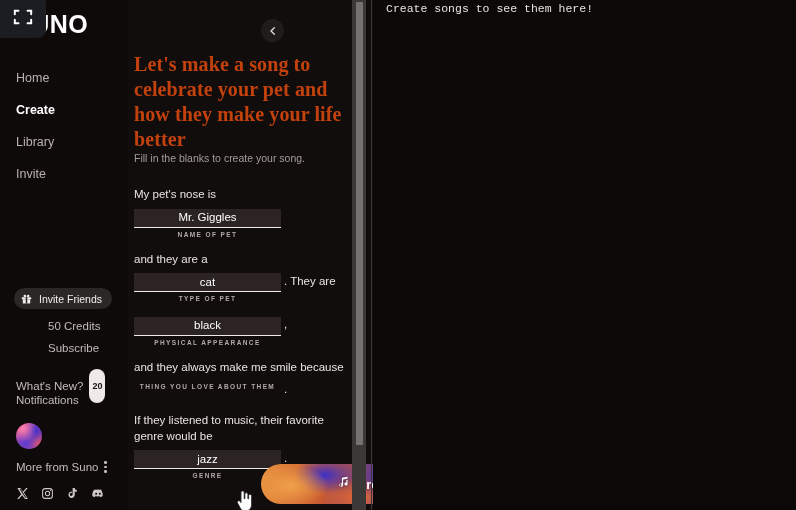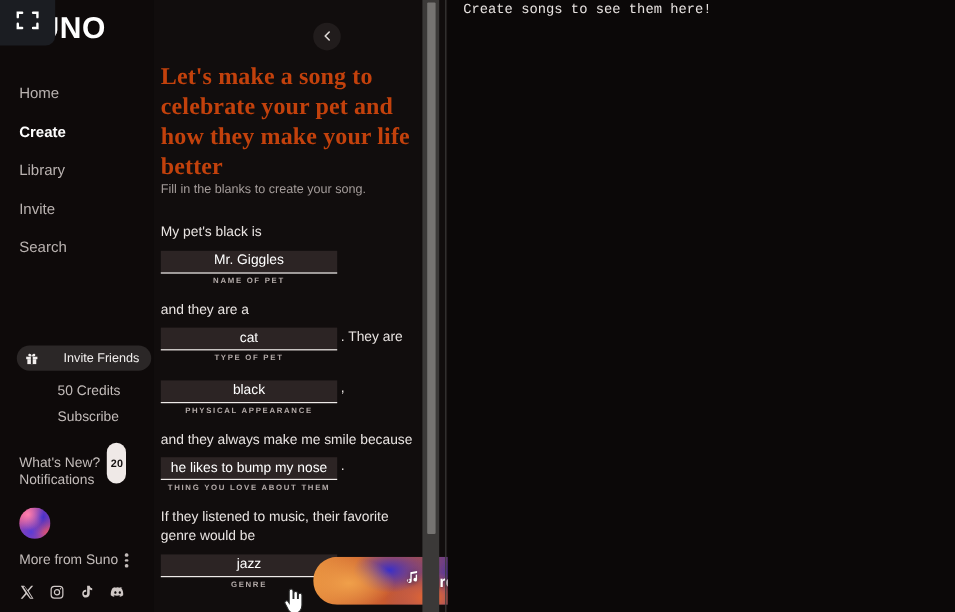--- a/index.html
+++ b/index.html
@@ -55,21 +55,21 @@
 
   .invite-btn {
     position: absolute;
     left: 14px; top: 288px;
     height: 21px;
     padding: 0 10px 0 7px;
     background: #2b2727;
     border-radius: 11px;
     display: flex;
     align-items: center;
-    gap: 21px;
+    gap: 7px;
     font-size: 10.5px;
     color: #f2efee;
     cursor: pointer;
     white-space: nowrap;
   }
   .gift-ico { width: 11px; height: 11px; display:block; }
 
   .meta-list { position: absolute; left: 16px; top: 318px; width: 112px; }
   .meta-item {
     font-size: 11.5px;
@@ -286,21 +286,20 @@
 
   <div class="sidebar">
 
     <div class="brand">SUNO</div>
 
     <div class="nav">
       <div class="nav-item">Home</div>
       <div class="nav-item active">Create</div>
       <div class="nav-item">Library</div>
       <div class="nav-item">Invite</div>
-      <div class="nav-item">Search</div>
     </div>
 
     <div class="invite-btn">
       <span>
         <svg class="gift-ico" viewBox="0 0 16 16" fill="none">
           <rect x="1.2" y="6.2" width="13.6" height="3" fill="#f2efee"></rect>
           <rect x="2.6" y="9.2" width="10.8" height="6" fill="#f2efee"></rect>
           <rect x="6.9" y="5.6" width="2.2" height="9.6" fill="#2b2727"></rect>
           <path d="M7.8 5.6C7.8 4 6.8 2.6 5.4 2.6c-1 0-1.7.7-1.7 1.6 0 1 .9 1.6 2.1 1.6z" fill="#f2efee"></path>
           <path d="M8.2 5.6c0-1.6 1-3 2.4-3 1 0 1.7.7 1.7 1.6 0 1-.9 1.6-2.1 1.6z" fill="#f2efee"></path>
@@ -379,21 +378,21 @@
       </span>
     </div>
 
     <div class="main-inner">
       <div class="headline">Let's make a song to celebrate your pet and how they make your life better</div>
       <div class="subhead">Fill in the blanks to create your song.</div>
 
       <div class="fieldset">
 
         <div class="group">
-          <div class="sentence">My pet's black is</div>
+          <div class="sentence">My pet's nose is</div>
           <div class="blank-row">
             <div class="blank-wrap">
               <input class="blank" type="text" value="Mr. Giggles" style="">
               <div class="blank-label">NAME OF PET</div>
             </div>
           </div>
         </div>
 
         <div class="group">
           <div class="sentence">and they are a</div>
@@ -413,21 +412,20 @@
               <div class="blank-label">PHYSICAL APPEARANCE</div>
             </div>
             <div class="tail">,</div>
           </div>
         </div>
 
         <div class="group">
           <div class="sentence">and they always make me smile because</div>
           <div class="blank-row">
             <div class="blank-wrap">
-              <input class="blank" type="text" value="he likes to bump my nose" style="">
               <div class="blank-label">THING YOU LOVE ABOUT THEM</div>
             </div>
             <div class="tail">.</div>
           </div>
         </div>
 
         <div class="group">
           <div class="sentence">If they listened to music, their favorite genre would be</div>
           <div class="blank-row">
             <div class="blank-wrap">

